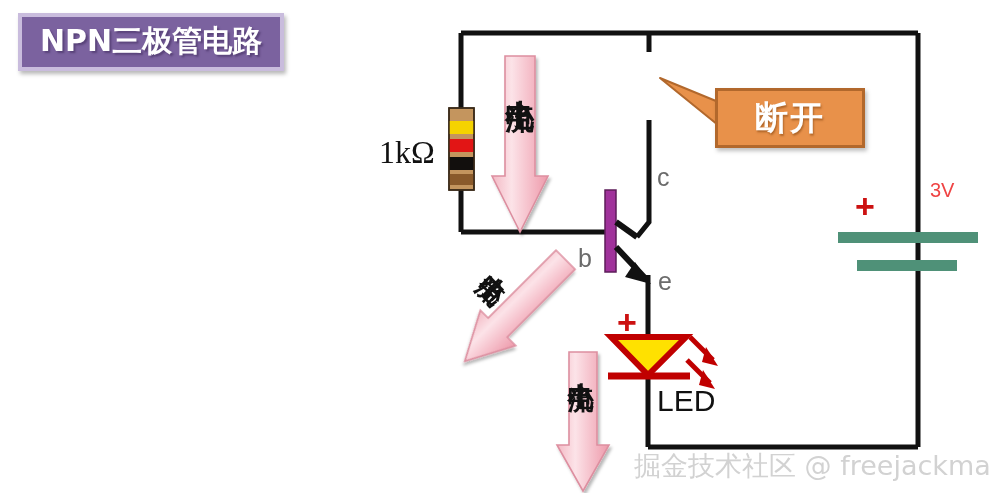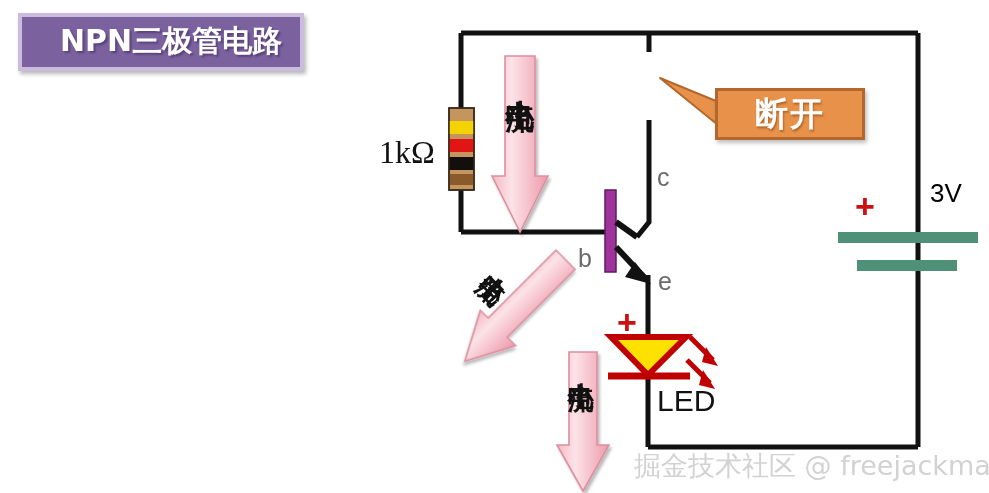--- a/index.html
+++ b/index.html
@@ -40,42 +40,41 @@
   .title-badge-text {
     display: block;
     font-family: "DejaVu Sans", "Liberation Sans", sans-serif;
     font-size: 30px;
     font-weight: bold;
     color: #ffffff;
     letter-spacing: 0px;
     line-height: 34px;
     white-space: nowrap;
     text-shadow: 2px 2px 2px rgba(60,40,90,0.55);
-    margin-left: 20px;
   }
 
   
   .lbl {
     position: absolute;
     white-space: nowrap;
     line-height: 1;
   }
   .lbl-res {
     left: 379px;
     top: 136px;
     font-size: 32px;
     color: #111111;
     font-family: Liberation Serif, serif;
     text-align: center;
   }
   .lbl-volt {
     left: 930px;
     top: 180px;
-    font-size: 26px;
-    color: #000000;
+    font-size: 20px;
+    color: #ef4444;
   }
   .lbl-c {
     left: 657px;
     top: 165px;
     font-size: 25px;
     color: #6b6b6b;
   }
   .lbl-b {
     left: 578px;
     top: 246px;
@@ -108,21 +107,21 @@
     font-weight: bold;
     color: #cc1111;
   }
 
   
   .callout {
     position: absolute;
     left: 715px;
     top: 88px;
     width: 150px;
-    height: 52px;
+    height: 60px;
     background: #e8914a;
     border: 3px solid #b2682c;
     box-sizing: border-box;
     box-shadow: 2px 3px 4px rgba(0,0,0,0.25);
     display: flex;
     align-items: center;
     justify-content: center;
   }
   .callout-text {
     font-family: "DejaVu Sans", "Liberation Sans", sans-serif;

